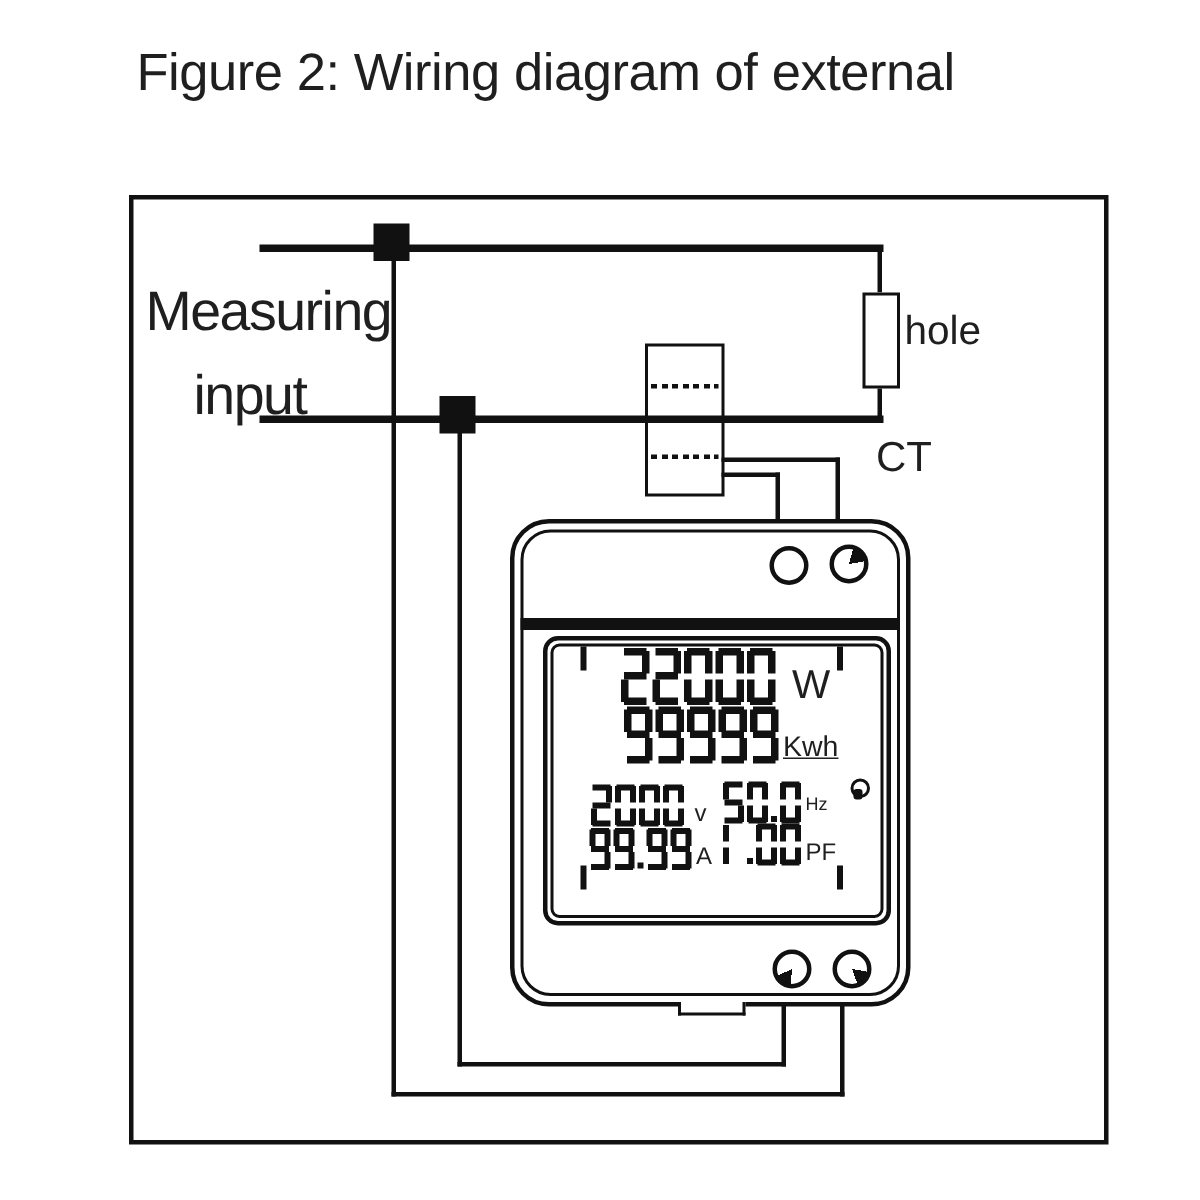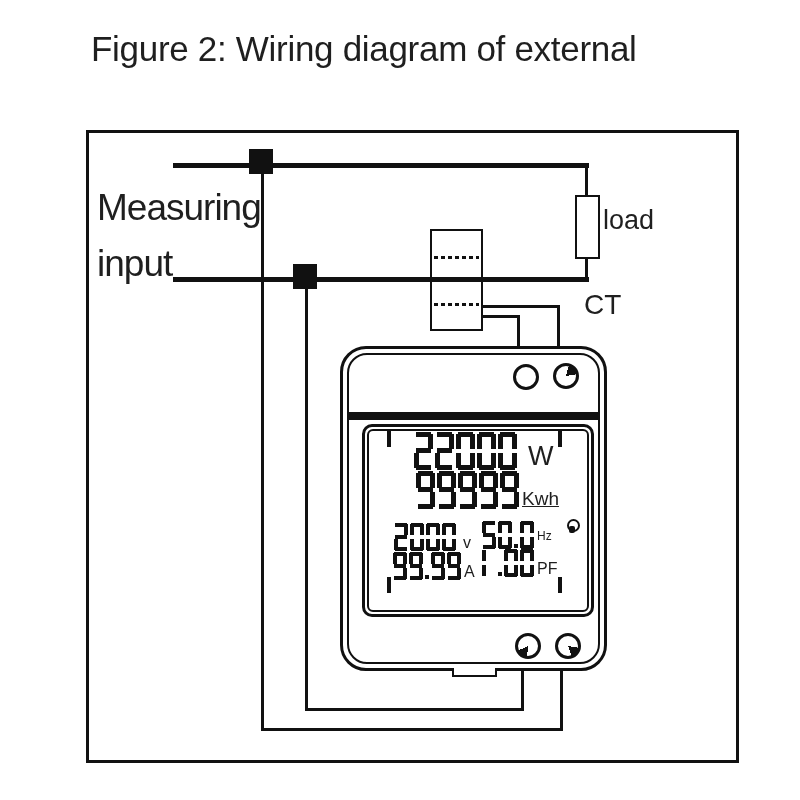--- a/index.html
+++ b/index.html
@@ -107,39 +107,39 @@
 
 <div class="screen">
 
   <div class="abs figure-title">
     <div>Figure 2: Wiring diagram of external</div>
   </div>
 
   <div class="abs frame">
 
     <div class="abs measuring-line" style="top:54px;">Measuring</div>
-    <div class="abs measuring-line" style="top:110px;">input</div>
+    <div class="abs measuring-line" style="top:110px;margin-left:32px;">input</div>
 
 
     <div class="abs wire" style="left:84px;top:30px;width:416px;height:5px;"></div>
     <div class="abs wire" style="left:84px;top:144px;width:416px;height:5px;"></div>
     <div class="abs sq" style="left:160px;top:16px;width:24px;height:25px;"></div>
     <div class="abs sq" style="left:204px;top:131px;width:24px;height:25px;"></div>
 
     <div class="abs wire" style="left:172px;top:40px;width:3px;height:558px;"></div>
     <div class="abs wire" style="left:216px;top:155px;width:3px;height:423px;"></div>
     <div class="abs wire" style="left:216px;top:575px;width:219px;height:3px;"></div>
     <div class="abs wire" style="left:172px;top:595px;width:302px;height:3px;"></div>
     <div class="abs wire" style="left:432px;top:537px;width:3px;height:41px;"></div>
     <div class="abs wire" style="left:471px;top:537px;width:3px;height:61px;"></div>
 
     <div class="abs wire" style="left:496px;top:33px;width:3px;height:29px;"></div>
     <div class="abs load-rect"></div>
     <div class="abs wire" style="left:496px;top:126px;width:3px;height:20px;"></div>
-    <div class="abs load-label">load</div>
+    <div class="abs load-label">hole</div>
 
     <div class="abs transformer">
       <span class="dash" style="top:25px;"></span>
       <span class="dash" style="top:72px;"></span>
     </div>
     <div class="abs wire" style="left:392px;top:172px;width:79px;height:3px;"></div>
     <div class="abs wire" style="left:468px;top:172px;width:3px;height:42px;"></div>
     <div class="abs wire" style="left:392px;top:182px;width:39px;height:3px;"></div>
     <div class="abs wire" style="left:428px;top:182px;width:3px;height:32px;"></div>
     <div class="abs ct-label">CT</div>

